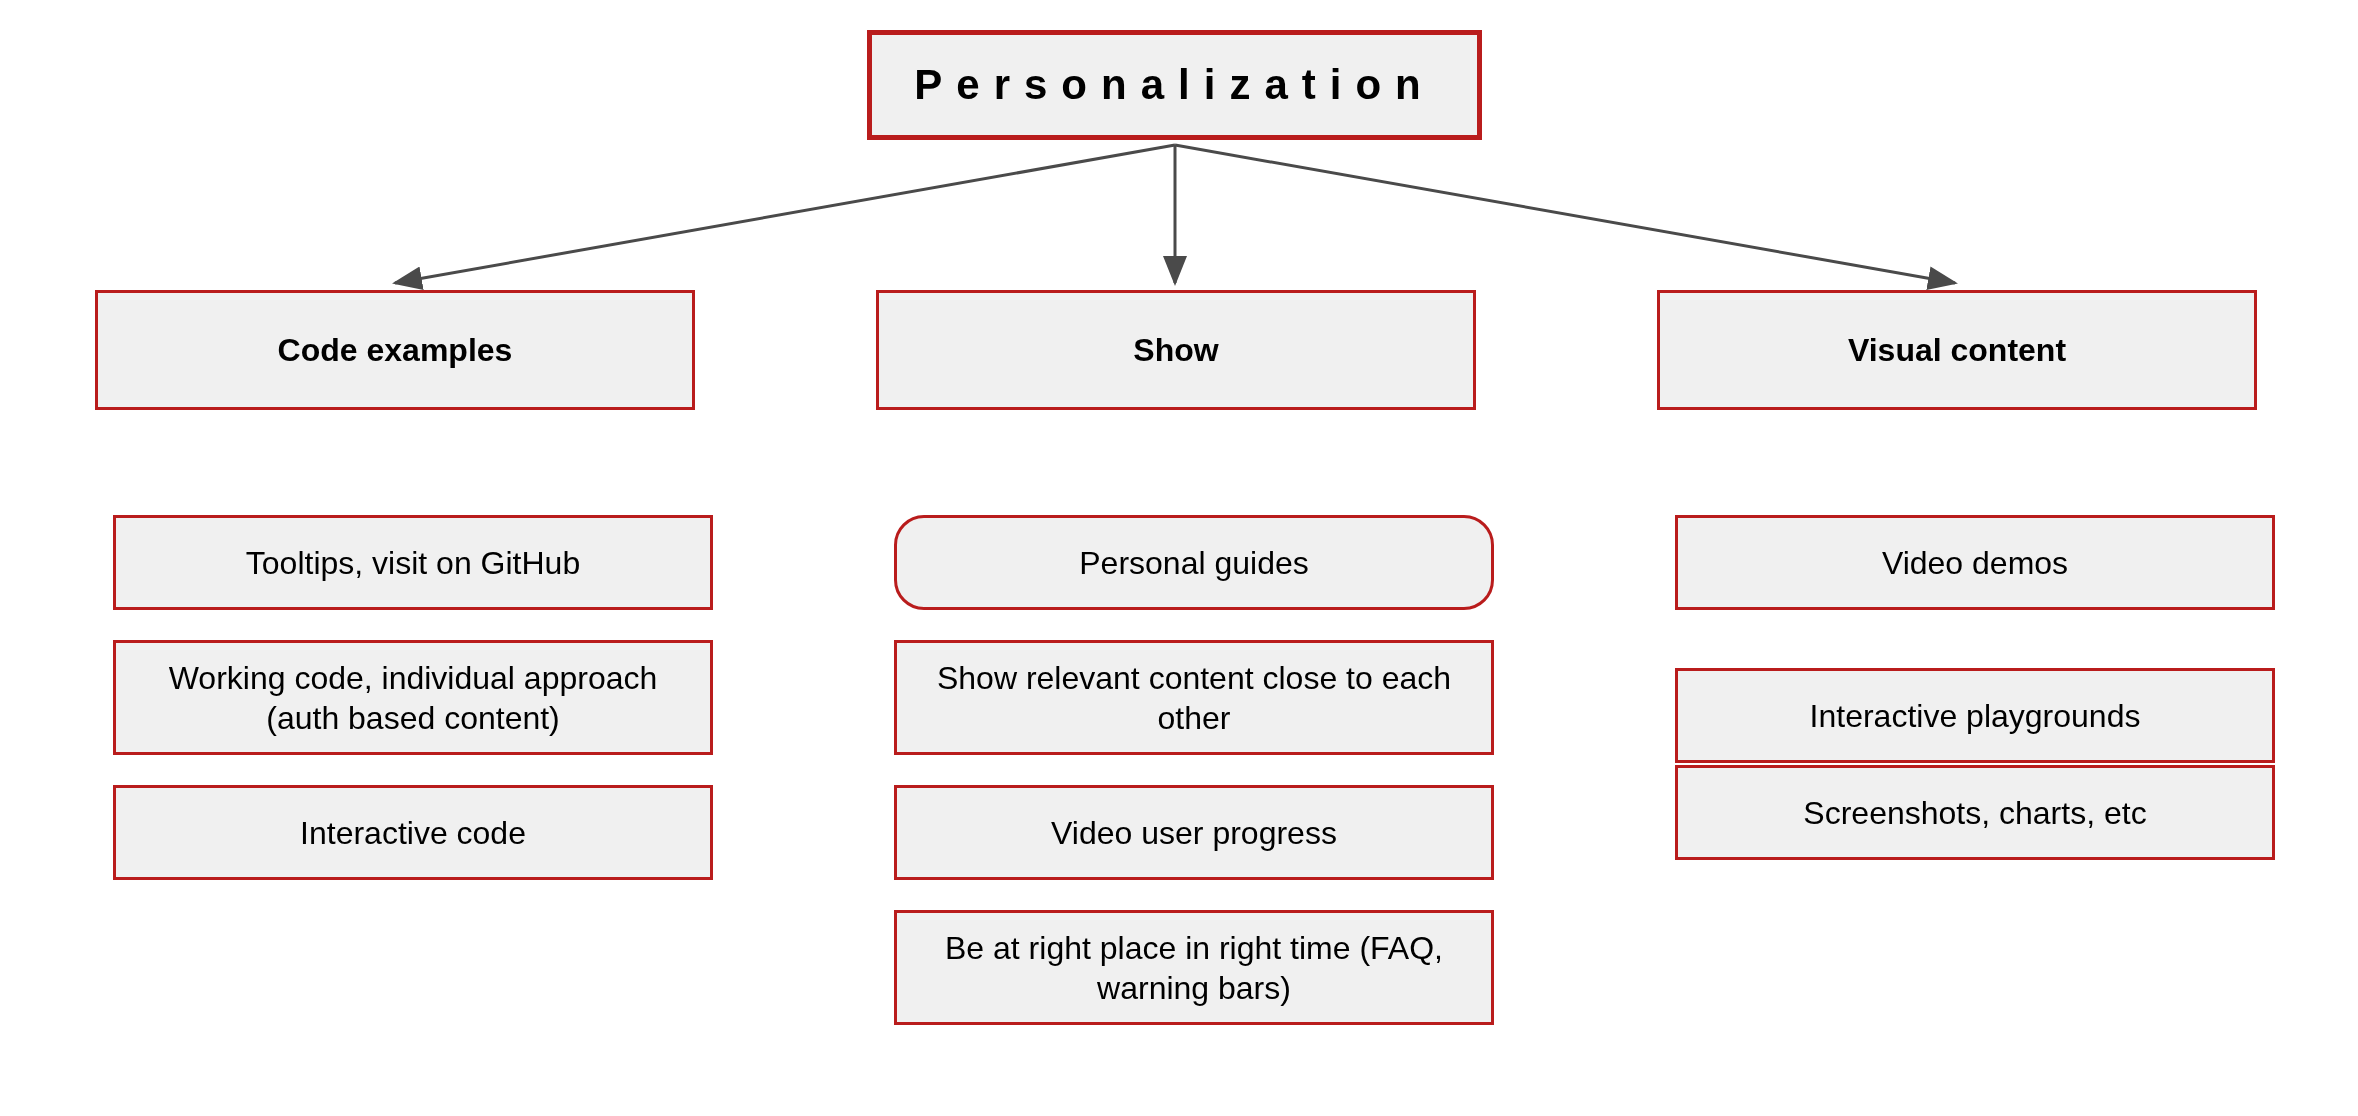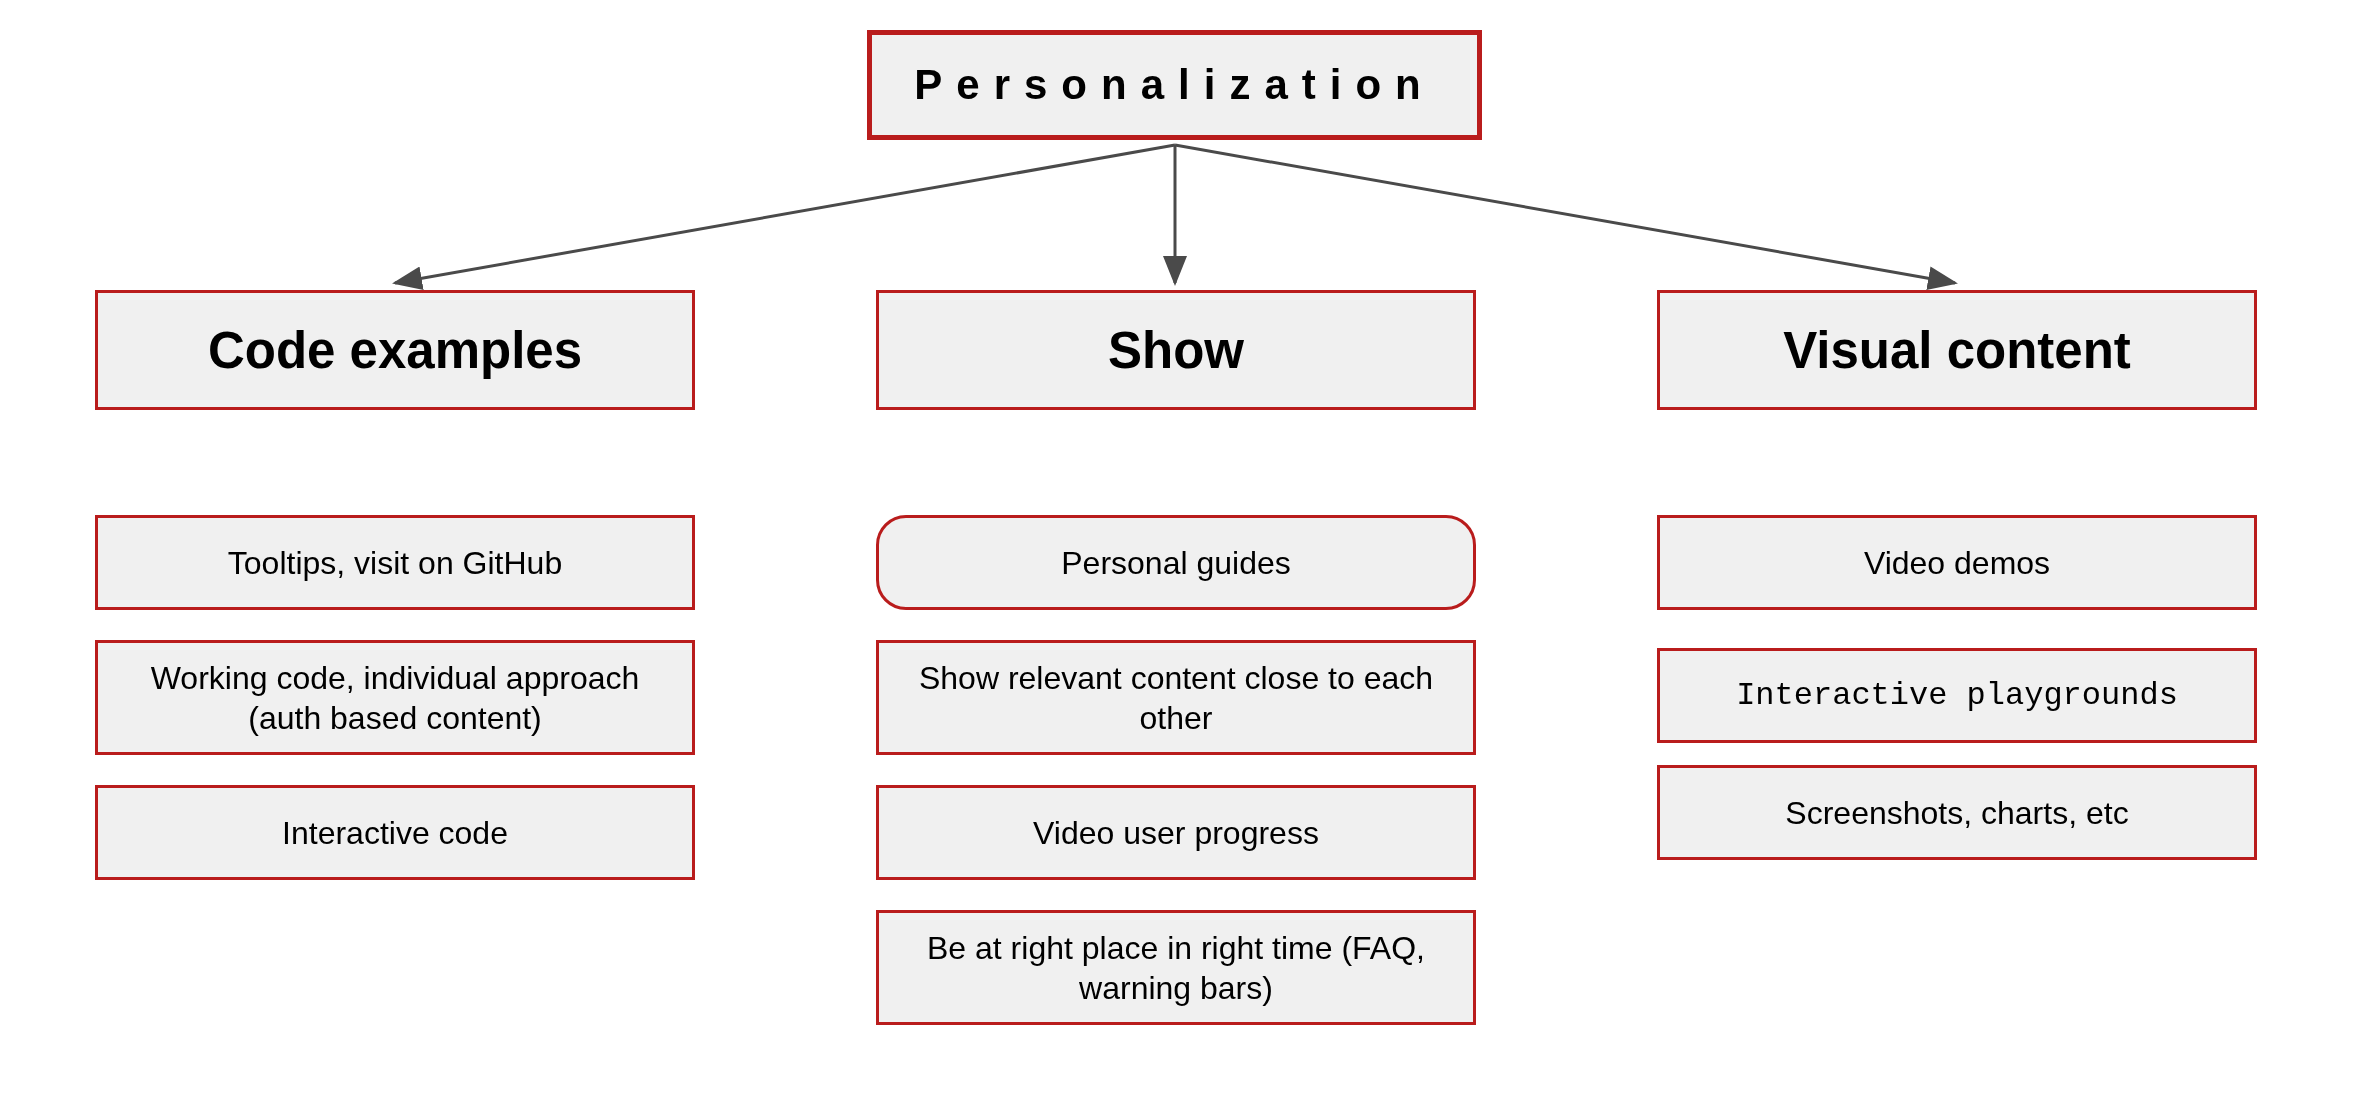--- a/index.html
+++ b/index.html
@@ -28,30 +28,31 @@
       top: 30px;
       width: 615px;
       height: 110px;
       border-width: 5px;
       font-size: 42px;
       font-weight: bold;
       letter-spacing: 14px;
     }
     .category-box {
       height: 120px;
-      font-size: 51px;
+      font-size: 32px;
       font-weight: bold;
       top: 290px;
       align-items: center;
     }
     .item-box {
       font-size: 32px;
       font-weight: normal;
       padding: 8px 30px;
       line-height: 1.25;
+      margin-left: 18px;
     }
     .cat-1 { left: 95px; width: 600px; }
     .cat-2 { left: 876px; width: 600px; }
     .cat-3 { left: 1657px; width: 600px; }
 
     .col-1 { left: 95px; width: 600px; }
     .col-2 { left: 876px; width: 600px; }
     .col-3 { left: 1657px; width: 600px; }
 
     svg.connectors {
@@ -108,18 +109,18 @@
 <div class="box item-box col-2" style="top:785px;height:95px;">
   <span>Video user progress</span>
 </div>
 <div class="box item-box col-2" style="top:910px;height:115px;justify-content:center;">
   <span>Be at right place in right time (FAQ, warning bars)</span>
 </div>
 
 <div class="box item-box col-3" style="top:515px;height:95px;">
   <span>Video demos</span>
 </div>
-<div class="box item-box col-3" style="top:648px;height:95px;font-family:Liberation Mono, monospace;">
+<div class="box item-box col-3" style="top:668px;height:95px;">
   <span>Interactive playgrounds</span>
 </div>
 <div class="box item-box col-3" style="top:765px;height:95px;">
   <span>Screenshots, charts, etc</span>
 </div>
 
 </body></html>

